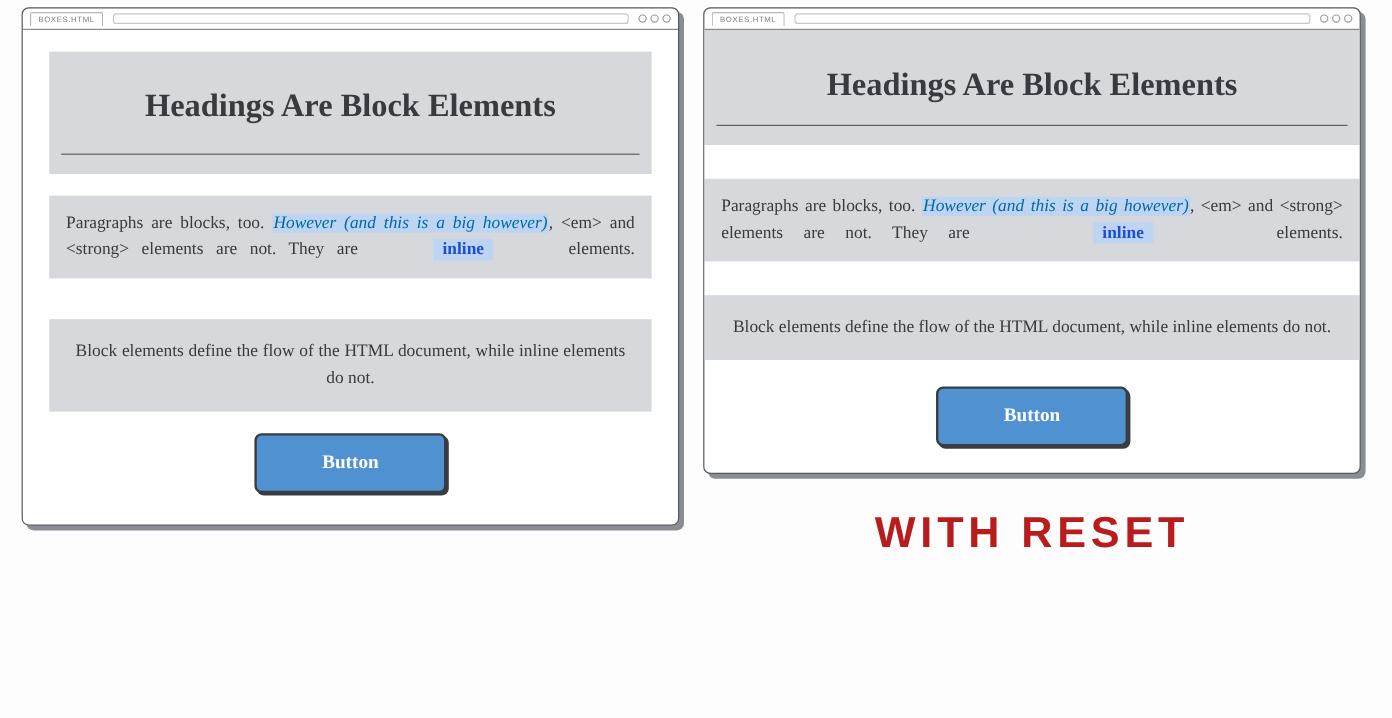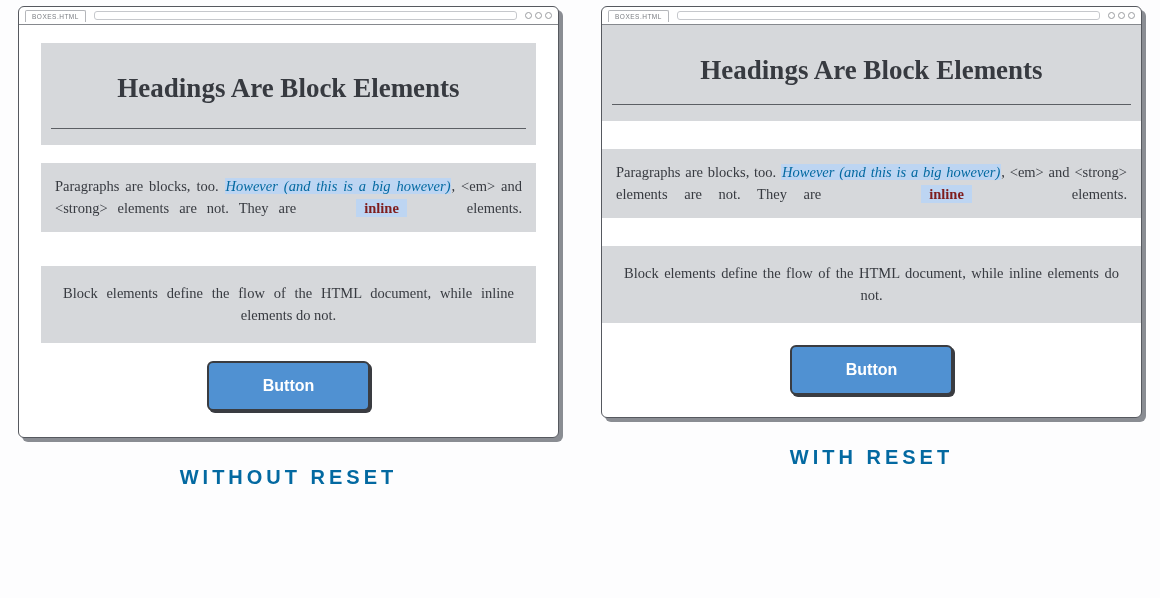--- a/index.html
+++ b/index.html
@@ -5,21 +5,21 @@
   * { box-sizing: border-box; }
   html, body {
     margin: 0; padding: 0;
     width: 1160px; height: 598px;
     background: #fdfdfe;
     font-family: Georgia, 'Times New Roman', serif;
     color: #3a3c41;
   }
   .stage {
     display: flex;
-    gap: 42px;
+    gap: 20px;
     padding: 6px 18px 0 18px;
   }
   .panel {
     width: 548px;
     display: flex;
     flex-direction: column;
     align-items: center;
   }
   
   .browser {
@@ -102,49 +102,49 @@
   .tight .gap { height: 28px; background:#fff; }
   .hl-em {
     font-style: italic;
     background: #bdd5f2;
     color: #0369a1;
     padding: 0 1px;
   }
   .hl-strong {
     font-weight: bold;
     background: #bdd5f2;
-    color: #7f1d1d;
+    color: #1d4ed8;
     padding: 1px 8px;
   }
   .btnwrap {
     text-align: center;
     padding: 18px 0 4px 0;
   }
   .tight .btnwrap { padding: 22px 0 22px 0; }
   .btn {
     display: inline-block;
     background: #5091d2;
     color: #fff;
     font-weight: bold;
     font-size: 16px;
-    font-family: Liberation Sans, sans-serif;
+    font-family: Liberation Serif, serif;
     border: 2px solid #3a3c41;
     border-radius: 6px;
     padding: 14px 54px;
     box-shadow: 2px 2px 0 0 #3a3c41;
     cursor: pointer;
   }
   
   .caption {
     margin-top: 28px;
     font-family: "Arial Black", "Helvetica Neue", Arial, sans-serif;
-    font-size: 20px;
+    font-size: 36px;
     font-weight: 900;
     letter-spacing: 4px;
-    color: #0369a1;
+    color: #b91c1c;
     text-align: center;
   }
 </style>
 </head>
 <body>
 
 <div class="stage">
 
   <div class="panel">
     <div class="browser">
@@ -165,21 +165,20 @@
         <div class="block para">
           <span>Paragraphs are blocks, too. </span><span class="hl-em">However (and this is a big however)</span><span>, &lt;em&gt; and &lt;strong&gt; elements are not. They are </span> &nbsp;&nbsp;&nbsp;&nbsp; <span class="hl-strong">inline</span> &nbsp;&nbsp;&nbsp;&nbsp; <span> elements.</span>
         </div>
         <div class="spacer-h"></div>
         <div class="block para para2">Block elements define the flow of the HTML document, while inline elements do not.</div>
         <div class="btnwrap">
           <div class="btn">Button</div>
         </div>
       </div>
     </div>
-    <div class="caption">WITHOUT RESET</div>
   </div>
 
   <div class="panel">
     <div class="browser">
       <div class="titlebar">
         <div class="tab">BOXES.HTML</div>
         <div class="urlbar"></div>
         <div class="dots">
           <div class="dot"></div>
           <div class="dot"></div>

